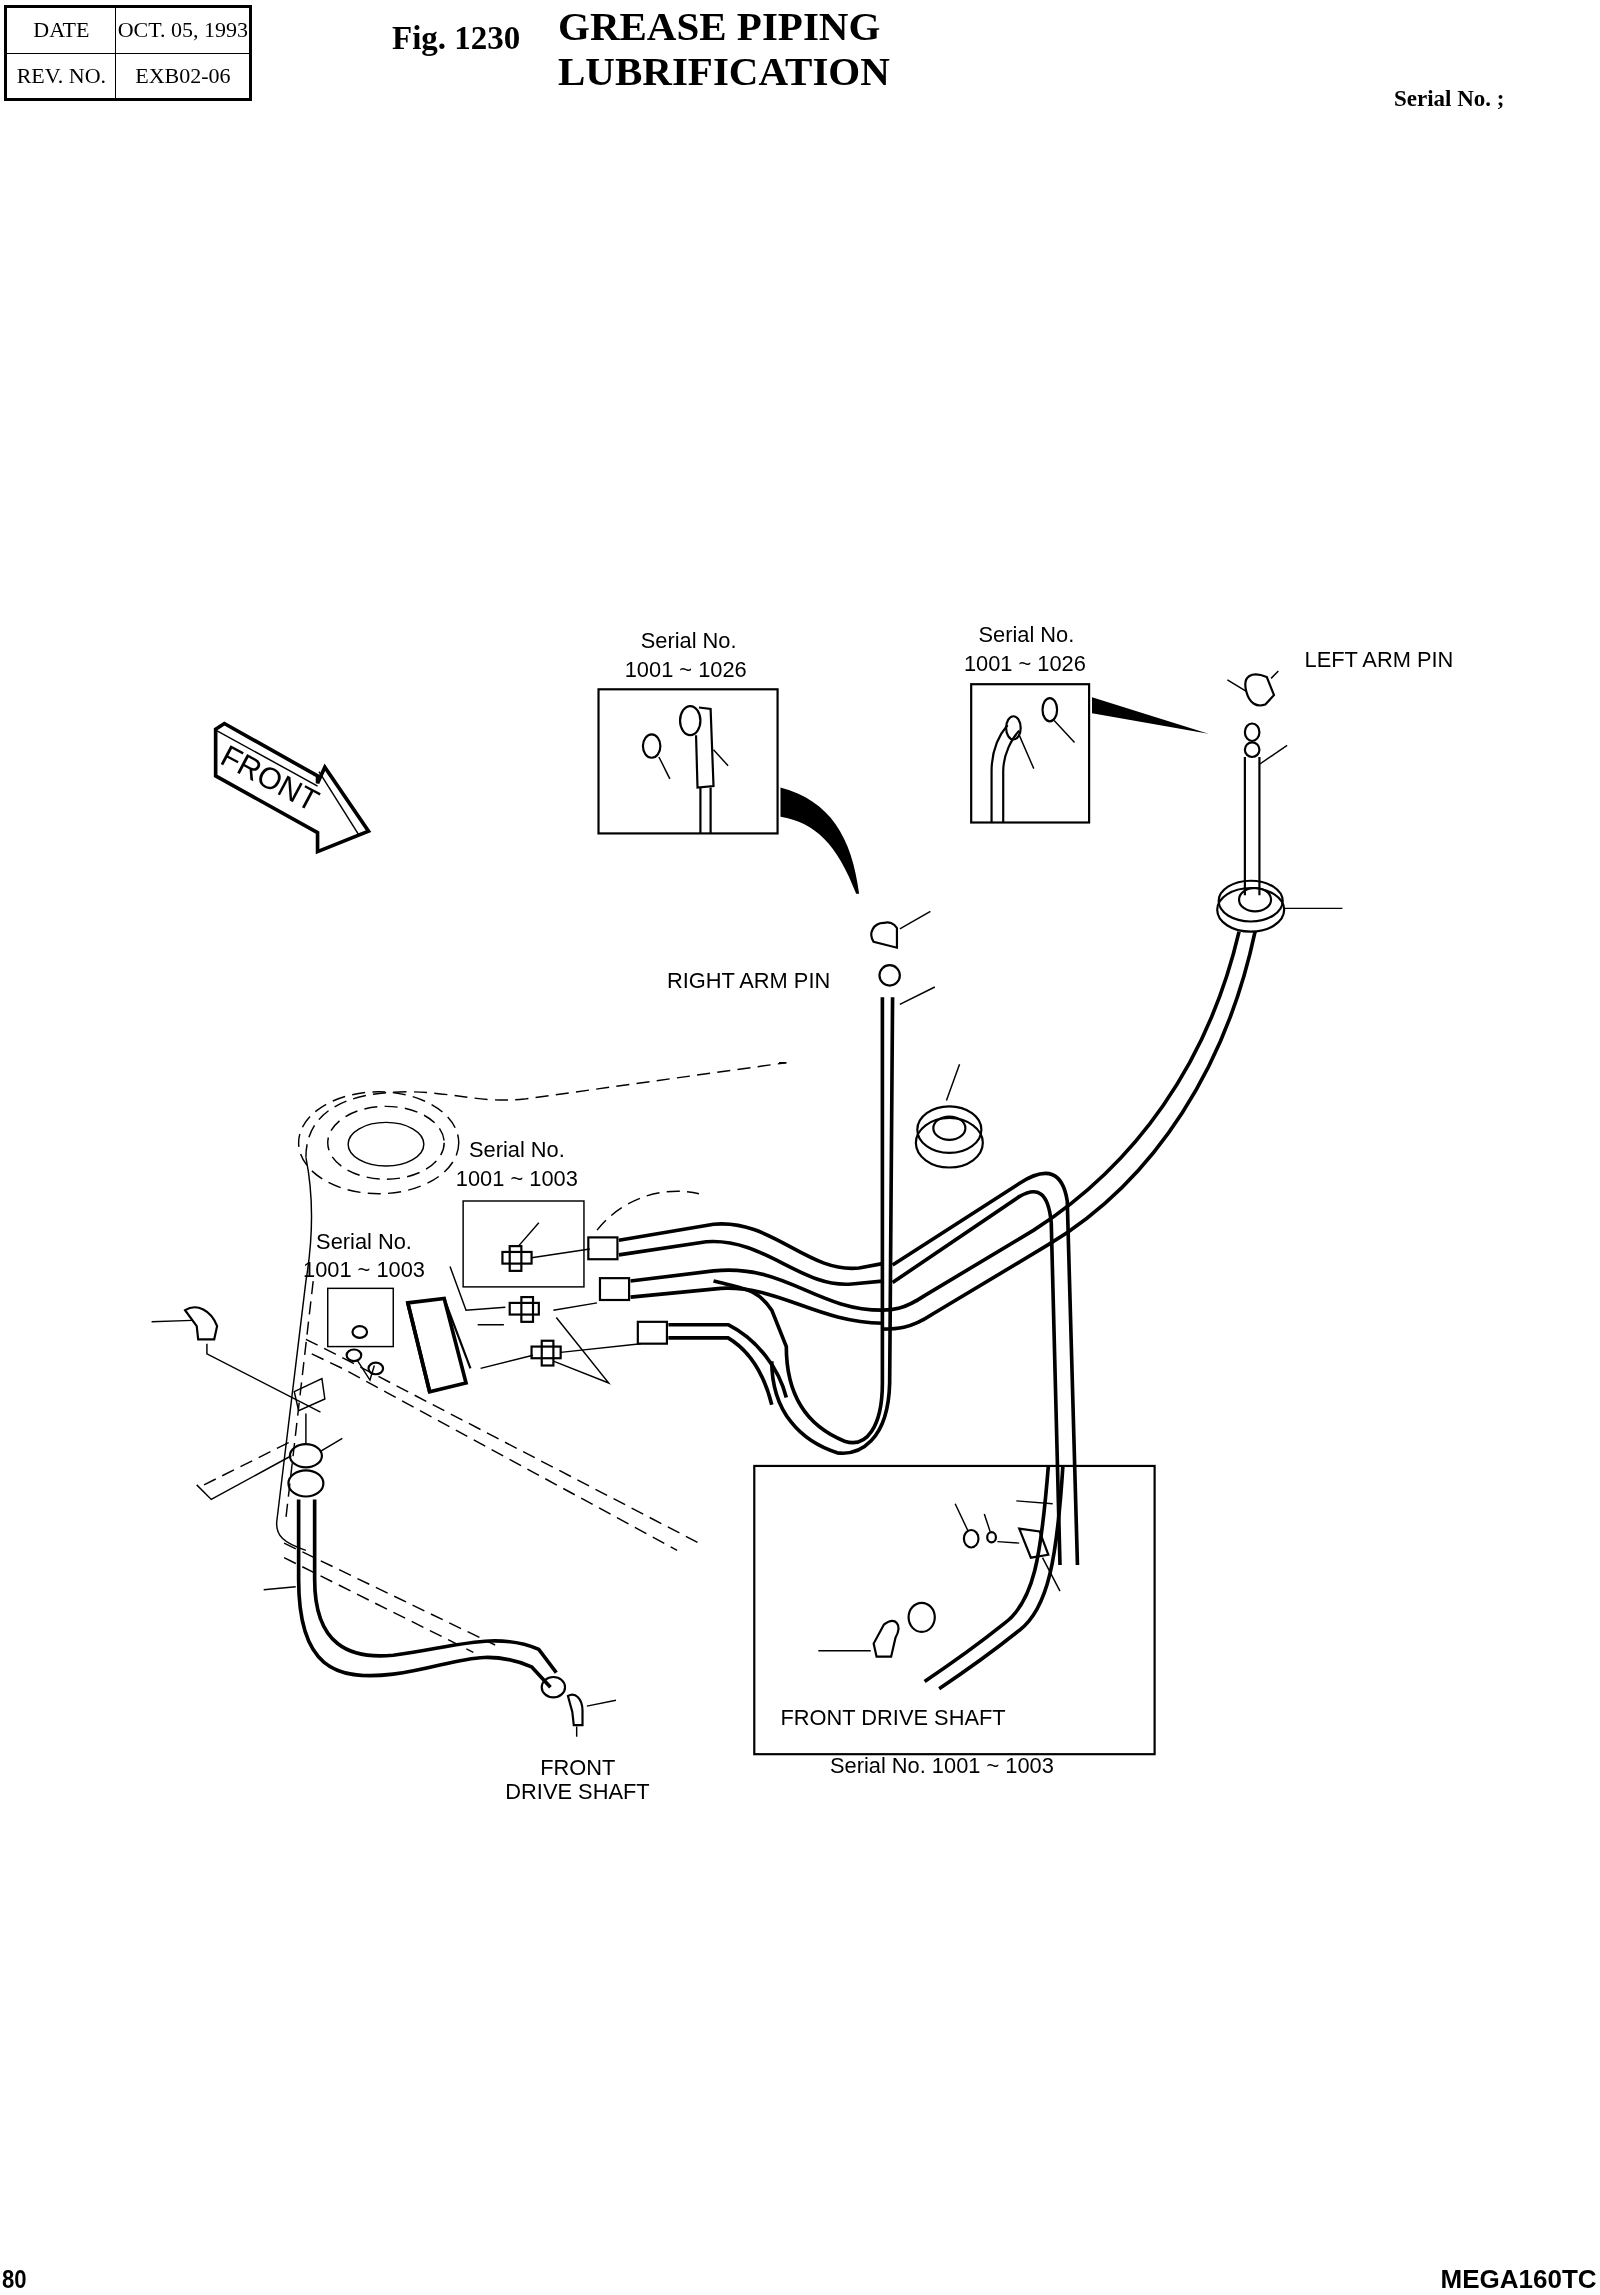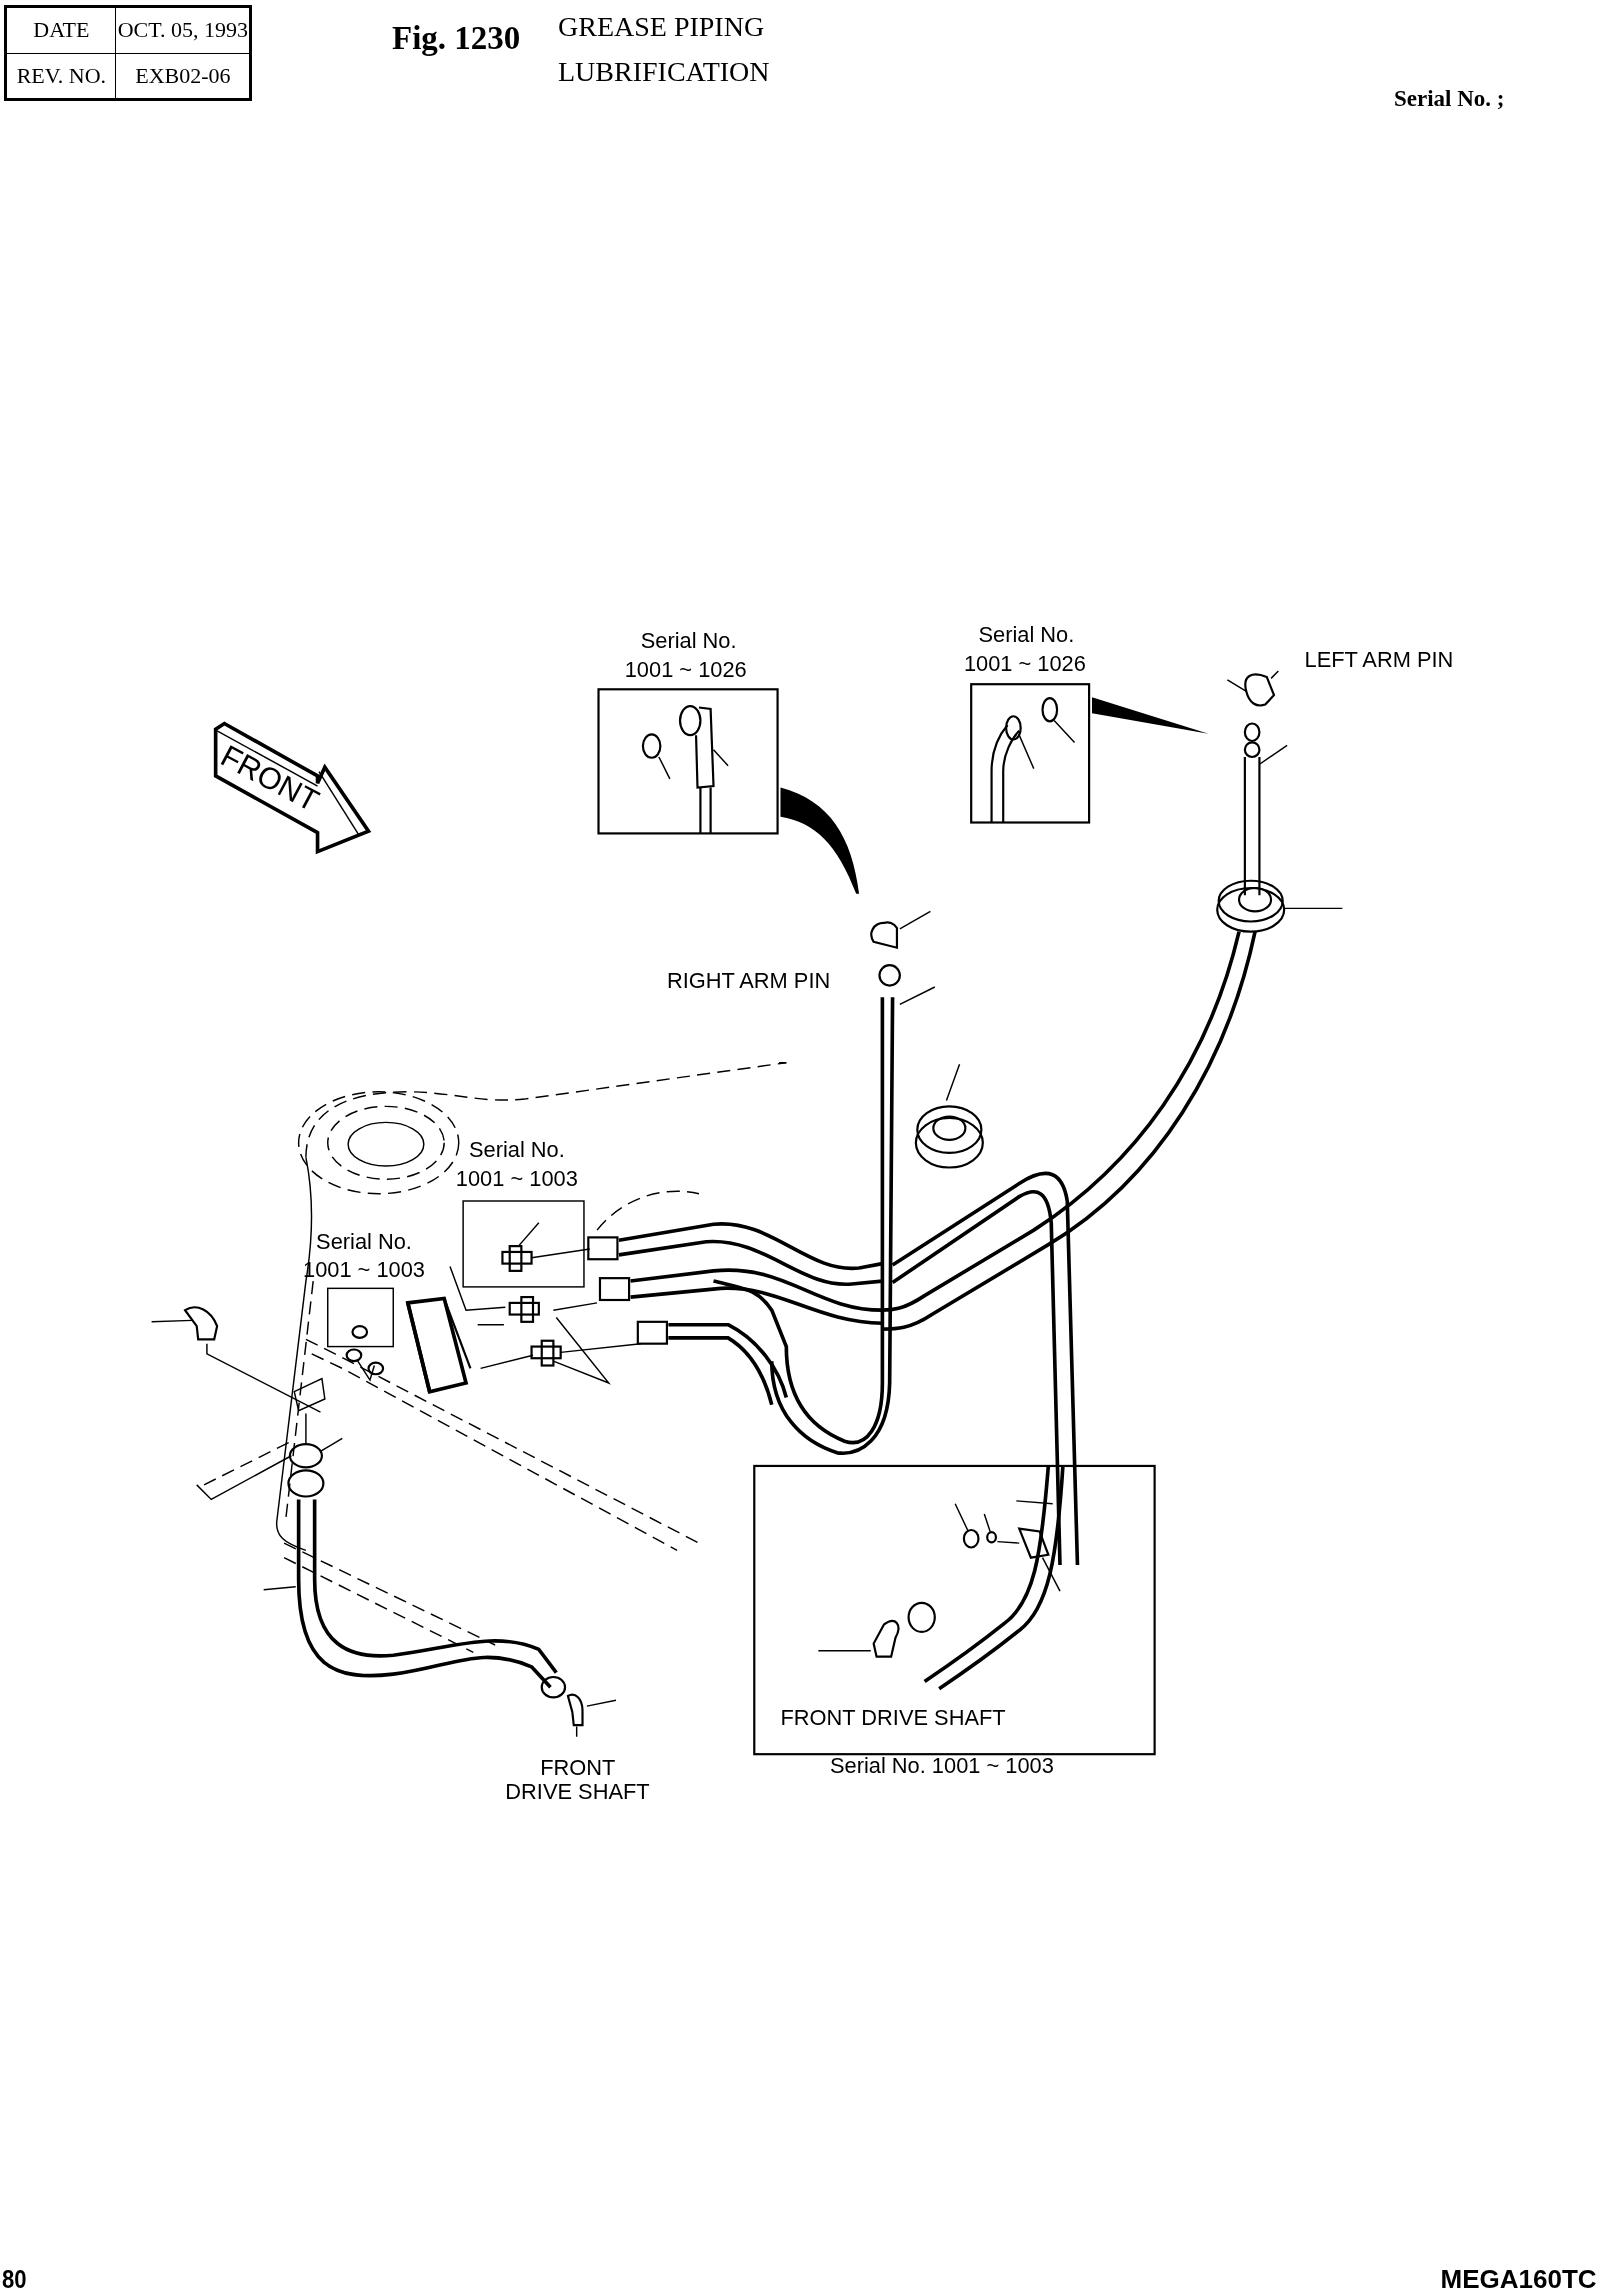--- a/index.html
+++ b/index.html
@@ -1,21 +1,21 @@
 <!DOCTYPE html>
 <html style="font-size:11.6px"><head>
 <meta charset="utf-8">
 <style>
   html, body { margin: 0; padding: 0; background: #ffffff; }
   body { width: 1601px; height: 2295px; position: relative; overflow: hidden; font-family: "Liberation Sans", sans-serif; color: #000; }
   .hdr-table { position: absolute; left: 4.4px; top: 5px; width: 248px; height: 96px; border: 3.6px solid #000; box-sizing: border-box; border-collapse: collapse; }
   .hdr-table td { border: 1.5px solid #000; font-family: "Liberation Serif", serif; font-size: 22px; text-align: center; padding: 0; height: 44px; }
   .hdr-table td.lbl { width: 108px; }
   .fig { position: absolute; left: 392px; top: 20px; font-family: "Liberation Serif", serif; font-weight: bold; font-size: 33px; }
-  .title { position: absolute; left: 558px; top: 4.4px; font-family: "Liberation Serif", serif; font-weight: normal; font-size: 28px; line-height: 45px; }
+  .title { position: absolute; left: 558px; top: 4.4px; font-family: "Liberation Serif", serif; font-weight: bold; font-size: 41px; line-height: 45px; }
   .serial-top { position: absolute; left: 1351px; top: 86px; font-family: "Liberation Serif", serif; font-weight: bold; font-size: 23px; margin-left: 43px; }
   .footer-page { position: absolute; left: 1.5px; top: 2264px; font-weight: bold; font-size: 26px; transform: scaleX(0.85); transform-origin: left; }
   .footer-model { position: absolute; right: 4.4px; top: 2264px; font-weight: bold; font-size: 26px; }
   svg.diagram { position: absolute; left: 0; top: 0; }
   .lbl-txt { font-family: "Liberation Sans", sans-serif; font-size: 30px; fill: #000; }
   .ln { stroke: #000; fill: none; }
   .thick { stroke-width: 5; }
   .med { stroke-width: 3; }
   .thin { stroke-width: 2; }
   .dash { stroke-dasharray: 18 10; }

